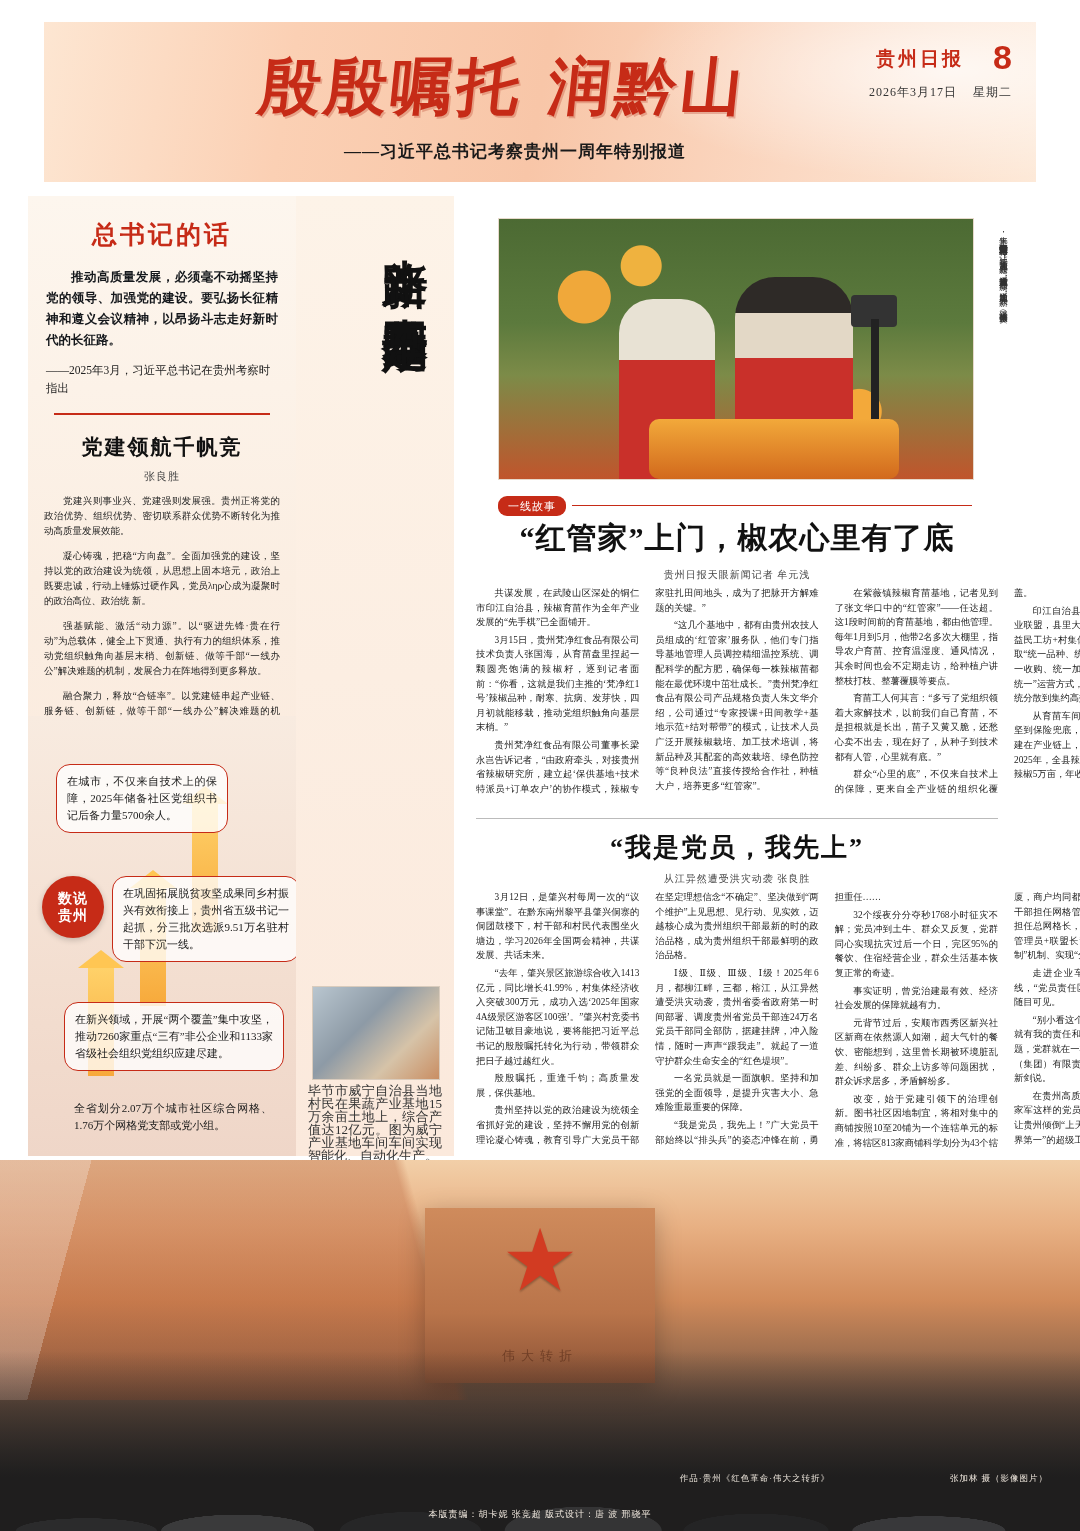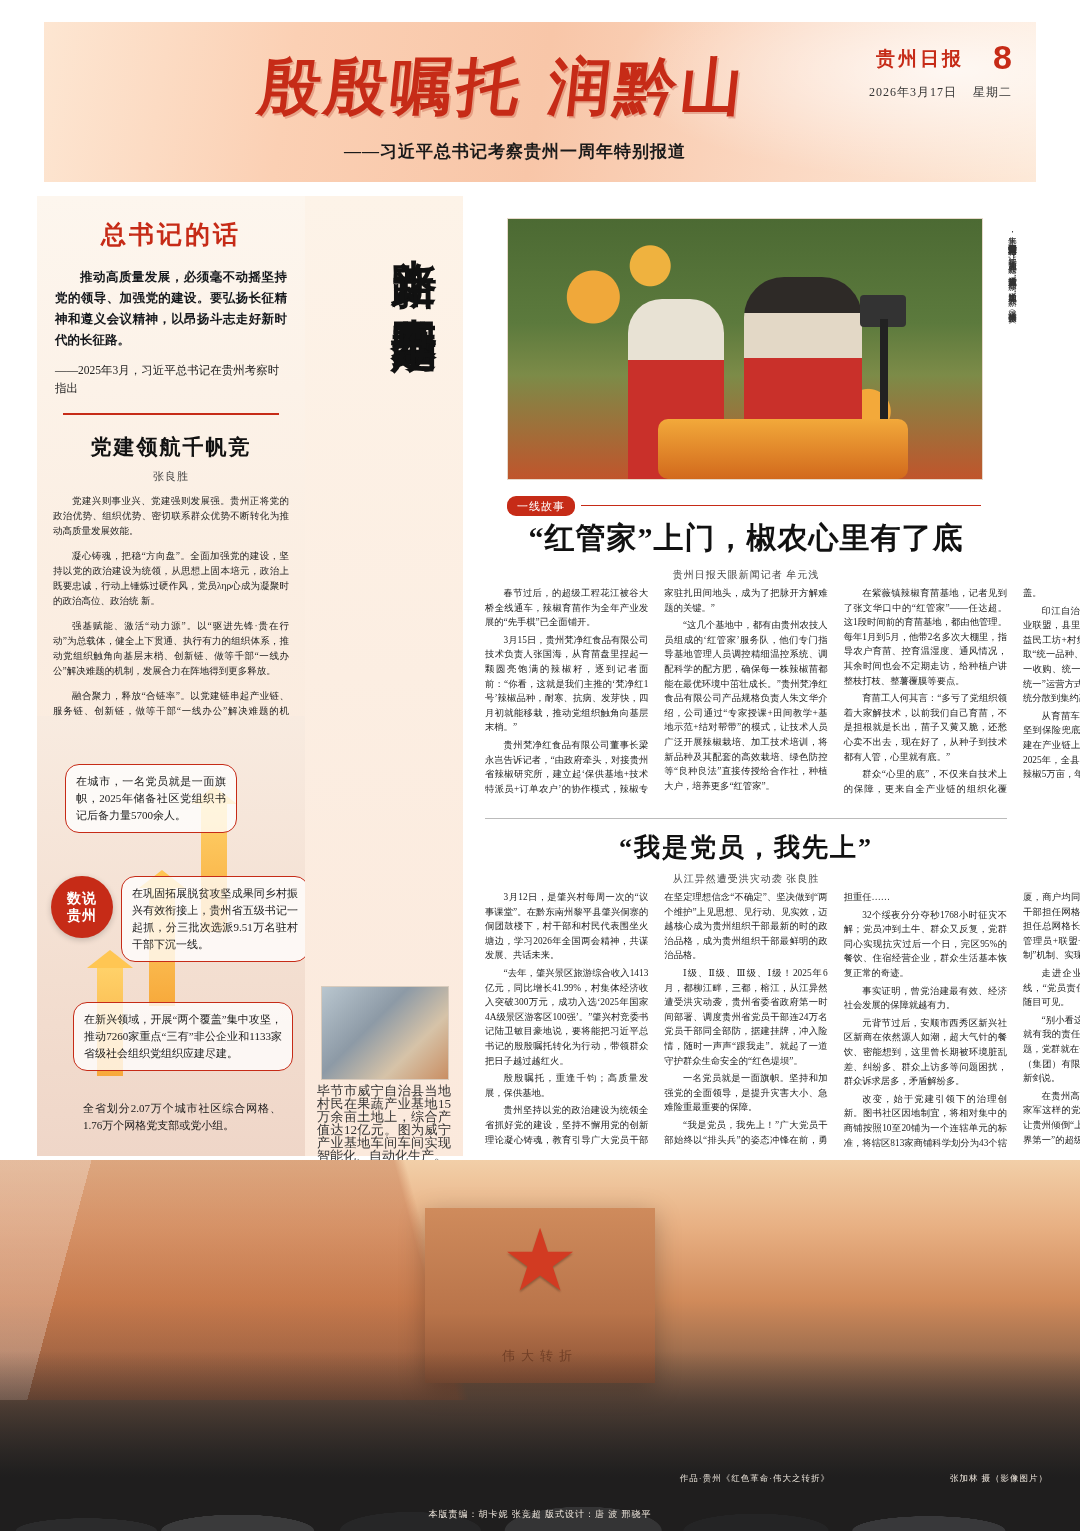--- a/index.html
+++ b/index.html
@@ -44,21 +44,21 @@
     position:absolute;right:24px;top:16px;
     font-family:"Liberation Sans",sans-serif;
     font-size:34px;font-weight:bold;color:#c62b17;
   }
   .mh-date{
     position:absolute;right:24px;top:62px;
     font-size:12px;color:#333;letter-spacing:1px;white-space:nowrap;
   }
   
   .content{
-    position:absolute;left:37px;top:196px;width:992px;height:960px;
+    position:absolute;left:28px;top:196px;width:992px;height:960px;
   }
   
   .col-left{
     position:absolute;left:0;top:0;width:268px;height:960px;
     background:linear-gradient(180deg,#fdf6ee 0%,#fbeee2 40%,#fae6d8 100%);
   }
   .sec-title{
     text-align:center;font-size:25px;font-weight:bold;color:#c62b17;
     letter-spacing:3px;padding-top:22px;
   }
@@ -267,21 +267,21 @@
 
       <div class="shuo-wrap">
         <div class="shuo-badge">
           <span>数说</span>
           <span>贵州</span>
         </div>
         <div class="arrow" style="left:60px;top:250px;height:110px;"></div>
         <div class="arrow" style="left:112px;top:170px;height:120px;"></div>
         <div class="arrow" style="left:164px;top:86px;height:130px;"></div>
 
-        <div class="bubble" style="left:28px;top:48px;width:150px;">在城市，一名党员就是一面旗帜，2025年储备社区党组织书记后备力量5700余人。</div>
+        <div class="bubble" style="left:28px;top:48px;width:150px;">在城市，不仅来自技术上的保障，2025年储备社区党组织书记后备力量5700余人。</div>
         <div class="bubble" style="left:84px;top:160px;width:166px;">在巩固拓展脱贫攻坚成果同乡村振兴有效衔接上，贵州省五级书记一起抓，分三批次选派9.51万名驻村干部下沉一线。</div>
         <div class="bubble" style="left:36px;top:286px;width:198px;">在新兴领域，开展“两个覆盖”集中攻坚，推动7260家重点“三有”非公企业和1133家省级社会组织党组织应建尽建。</div>
         <div class="bubble" style="left:36px;top:376px;width:198px;border:none;background:transparent;">全省划分2.07万个城市社区综合网格、1.76万个网格党支部或党小组。</div>
       </div>
     </div>
 
     <div class="col-mid">
       <div class="vtitle">走新路 夯基固本干劲足</div>
       <div class="mid-photo"></div>
       <div class="mid-cap">
@@ -303,21 +303,21 @@
         <span>近年来，黔东南州黄平县通过党建引领加快培育新型直播人才，让“千乡红”加速成为“新农具”，直播带货加速成为“新农活”，农民加速成为“新农人”。</span>
         <span>潘江平 摄（影像贵州）</span>
       </div>
 
       <div class="tag">一线故事</div>
       <div class="tagline"></div>
 
       <div class="story-h1">“红管家”上门，椒农心里有了底</div>
       <div class="story-by">贵州日报天眼新闻记者  牟元浅</div>
       <div class="cols3">
-        <p>春节过后，的超级工程花江被谷大桥全线通车，辣椒育苗作为全年产业发展的“先手棋”已全面铺开。</p>
+        <p>共谋发展，在武陵山区深处的铜仁市印江自治县，辣椒育苗作为全年产业发展的“先手棋”已全面铺开。</p>
         <p>3月15日，贵州梵净红食品有限公司技术负责人张国海，从育苗盘里捏起一颗圆亮饱满的辣椒籽，逐到记者面前：“你看，这就是我们主推的‘梵净红1号’辣椒品种，耐寒、抗病、发芽快，四月初就能移栽，推动党组织触角向基层末梢。”</p>
         <p>贵州梵净红食品有限公司董事长梁永岂告诉记者，“由政府牵头，对接贵州省辣椒研究所，建立起‘保供基地+技术特派员+订单农户’的协作模式，辣椒专家驻扎田间地头，成为了把脉开方解难题的关键。”</p>
         <p>“这几个基地中，都有由贵州农技人员组成的‘红管家’服务队，他们专门指导基地管理人员调控精细温控系统、调配科学的配方肥，确保每一株辣椒苗都能在最优环境中茁壮成长。”贵州梵净红食品有限公司产品规格负责人朱文华介绍，公司通过“专家授课+田间教学+基地示范+结对帮带”的模式，让技术人员广泛开展辣椒栽培、加工技术培训，将新品种及其配套的高效栽培、绿色防控等“良种良法”直接传授给合作社，种植大户，培养更多“红管家”。</p>
         <p>在紫薇镇辣椒育苗基地，记者见到了张文华口中的“红管家”——任达超。这1段时间前的育苗基地，都由他管理。每年1月到5月，他带2名多次大棚里，指导农户育苗、控育温湿度、通风情况，其余时间也会不定期走访，给种植户讲整枝打枝、整薯覆膜等要点。</p>
         <p>育苗工人何其言：“多亏了党组织领着大家解技术，以前我们自己育苗，不是担根就是长出，苗子又黄又脆，还愁心卖不出去，现在好了，从种子到技术都有人管，心里就有底。”</p>
         <p>群众“心里的底”，不仅来自技术上的保障，更来自全产业链的组织化覆盖。</p>
         <p>印江自治县通过联合村社社执行产业联盟，县里大力推行“国产企业+制村益民工坊+村集体经济”的发展模式，采取“统一品种、统一育苗、统一技术、统一收购、统一加工、统一品牌”的“六个统一”运营方式，帮助辣椒产业实现从传统分散到集约高效的转变。</p>
         <p>从育苗车间到田间地头，从技术攻坚到保险兜底，印江自治县正把党组织建在产业链上，将党员嵌在产业前沿。2025年，全县辣椒种植超8.7万亩，订单辣椒5万亩，年收购鲜椒15万余吨，产值超过8000万元，带动32万名群众稳定增收。</p>
       </div>
 

